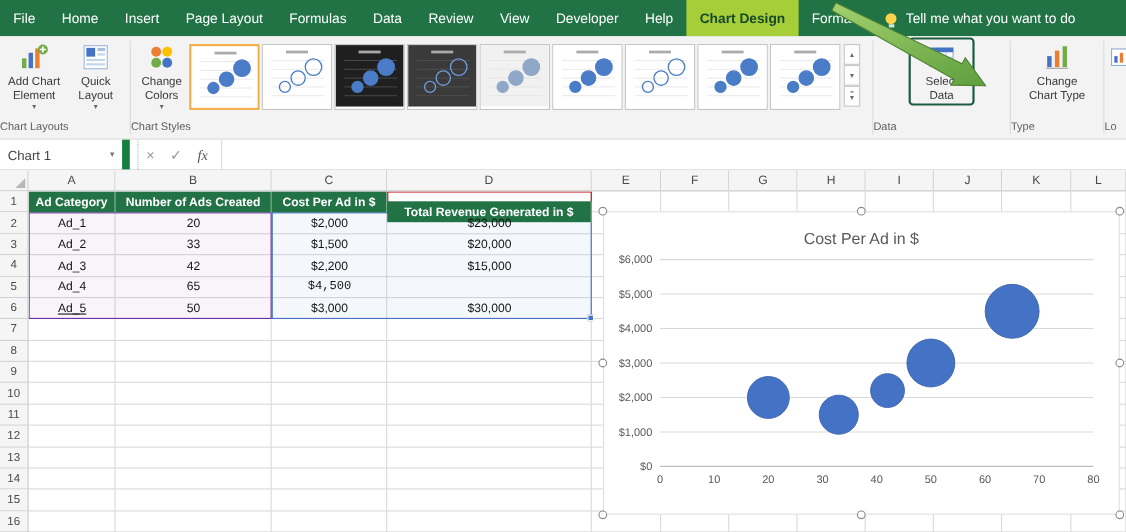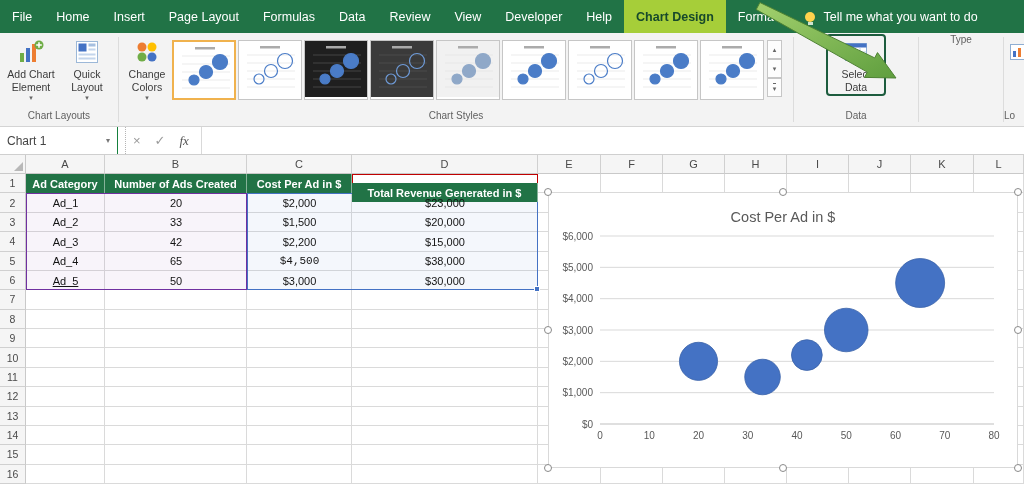--- a/index.html
+++ b/index.html
@@ -15,41 +15,41 @@
   .tab.active { background:#a6ce39; color:#17492b; font-weight:bold; }
   .tellme { display:flex; align-items:center; gap:8px; margin-left:16px; white-space:nowrap; }
   .bulb { width:10px; height:10px; border-radius:50%; background:#ffd34d; position:relative; flex:0 0 auto; }
   .bulb:after { content:""; position:absolute; left:2.5px; top:10px; width:5px; height:3px; background:#cfe3cf; }
 
   
   .ribbon { position:absolute; top:33px; left:0; right:0; height:94px; background:#f3f3f3;
     border-bottom:1px solid #d4d4d4; display:flex; align-items:stretch; overflow:hidden; }
   .rgroup { display:flex; flex-direction:column; }
   .rbody { flex:1; display:flex; align-items:flex-start; padding:3px 3px 0 3px; }
-  .glabel { height:17px; font-size:10px; color:#5f5f5f; text-align:center; line-height:14px; white-space:nowrap; overflow:hidden; }
+  .glabel { height:17px; font-size:10px; color:#5f5f5f; text-align:left; line-height:14px; white-space:nowrap; overflow:hidden; }
   .gsep { width:1px; background:#dcdcdc; margin:4px 0; flex:0 0 auto; }
   .bigbtn { width:56px; display:flex; flex-direction:column; align-items:center; padding:3px 1px 0 1px;
     font-size:10.5px; color:#3b3b3b; text-align:center; line-height:1.25; cursor:pointer; }
   .bigbtn .bicon { width:26px; height:26px; margin-bottom:3px; flex:0 0 auto; }
   .bigbtn .bicon svg { width:26px; height:26px; }
   .chev { font-size:7px; color:#666; line-height:1; }
   .bigbtn.hl { outline:2px solid #1d5c3e; outline-offset:0px; border-radius:2px; }
   .gallery { display:flex; align-items:flex-start; padding-top:4px; }
   .thumb { width:64px; height:60px; border:1px solid #c6c6c6; background:#fff; margin-right:2px;
     overflow:hidden; cursor:pointer; }
   .thumb.sel { border:2px solid #f0b24e; background:#fdf0d5; }
   .galscroll { width:15px; display:flex; flex-direction:column; margin-left:1px; padding-top:4px; }
   .gbtn { width:15px; height:19px; border:1px solid #c6c6c6; background:#fdfdfd; color:#666;
     font-size:7px; display:flex; align-items:center; justify-content:center; cursor:pointer; }
   .gbtn.more span { border-top:1px solid #666; padding-top:1px; }
 
   
   .fbar { position:absolute; top:127px; left:0; right:0; height:28px; background:#fff;
     border-bottom:1px solid #cfcfcf; display:flex; align-items:stretch; font-size:12px; color:#444; }
-  .namebox { width:118px; border-right:1px solid #15803d; display:flex; align-items:center;
+  .namebox { width:118px; border-right:7px solid #15803d; display:flex; align-items:center;
     padding:0 7px; cursor:pointer; }
   .nb-text { flex:1; }
   .nb-arrow { color:#777; font-size:8px; }
   .grip { width:8px; border-right:1px dotted #b5b5b5; }
   .fbtn { display:flex; align-items:center; padding:0 7px; color:#9a9a9a; font-size:13px; cursor:pointer; }
   .fbtn.fx { font-family:"Liberation Serif","DejaVu Serif",serif; font-style:italic; color:#555;
     border-right:1px solid #d9d9d9; padding-right:12px; }
   .fb-input { flex:1; }
 
   
@@ -294,20 +294,33 @@
           </span>
           <span>Select Data</span>
         </div>
       </div>
       <div class="glabel">Data</div>
     </div>
 
     <div class="gsep"></div>
 
     <div class="rgroup" style="width:84px">
+      <div class="rbody" style="justify-content:center;">
+        <div class="bigbtn">
+          <span class="bicon">
+            <svg viewBox="0 0 26 26">
+                <rect x="4" y="12" width="4" height="10" fill="#4472c4"></rect>
+                <rect x="11" y="7" width="4" height="15" fill="#ed7d31"></rect>
+                <rect x="18" y="3" width="4" height="19" fill="#70ad47"></rect>
+                <path d="M3 23h20" stroke="#9a9a9a"></path>
+              </svg>
+          </span>
+          <span>Change Chart Type</span>
+        </div>
+      </div>
       <div class="glabel">Type</div>
     </div>
 
     <div class="gsep"></div>
 
     <div class="rgroup" style="width:20px">
       <div class="rbody">
         <div class="bigbtn" style="width:56px">
           <span class="bicon">
             <svg viewBox="0 0 26 26">
@@ -410,21 +423,20 @@
       <div class="cell" style="left: 105px; top: 57.75px; width: 142px; height: 19.375px;">33</div>
       <div class="cell" style="left: 247px; top: 57.75px; width: 105px; height: 19.375px;">$1,500</div>
       <div class="cell" style="left: 352px; top: 57.75px; width: 186px; height: 19.375px;">$20,000</div>
       <div class="cell" style="left: 26px; top: 77.125px; width: 79px; height: 19.375px;">Ad_3</div>
       <div class="cell" style="left: 105px; top: 77.125px; width: 142px; height: 19.375px;">42</div>
       <div class="cell" style="left: 247px; top: 77.125px; width: 105px; height: 19.375px;">$2,200</div>
       <div class="cell" style="left: 352px; top: 77.125px; width: 186px; height: 19.375px;">$15,000</div>
       <div class="cell" style="left: 26px; top: 96.5px; width: 79px; height: 19.375px;">Ad_4</div>
       <div class="cell" style="left: 105px; top: 96.5px; width: 142px; height: 19.375px;">65</div>
       <div class="cell" style="left: 247px; top: 96.5px; width: 105px; height: 19.375px; font-family: Liberation Mono, monospace;">$4,500</div>
-      <div class="cell" style="left: 352px; top: 96.5px; width: 186px; height: 19.375px;">$38,000</div>
       <div class="cell" style="left: 26px; top: 115.875px; width: 79px; height: 19.375px; text-decoration: underline;">Ad_5</div>
       <div class="cell" style="left: 105px; top: 115.875px; width: 142px; height: 19.375px;">50</div>
       <div class="cell" style="left: 247px; top: 115.875px; width: 105px; height: 19.375px;">$3,000</div>
       <div class="cell" style="left: 352px; top: 115.875px; width: 186px; height: 19.375px;">$30,000</div>
       <div class="chartbox" style="left: 548px; top: 37px; width: 470px; height: 276px;"><svg width="470" height="276" font-family="Liberation Sans, DejaVu Sans, sans-serif">
           <rect x="0.5" y="0.5" width="469" height="275" fill="#ffffff" stroke="#d9d9d9"></rect>
           <line x1="52" y1="232" x2="446" y2="232" stroke="#bfbfbf"></line>
           <text x="45" y="235.5" text-anchor="end" font-size="10" fill="#595959">$0</text>
           <line x1="52" y1="200.66666666666666" x2="446" y2="200.66666666666666" stroke="#d9d9d9"></line>
           <text x="45" y="204.16666666666666" text-anchor="end" font-size="10" fill="#595959">$1,000</text>

